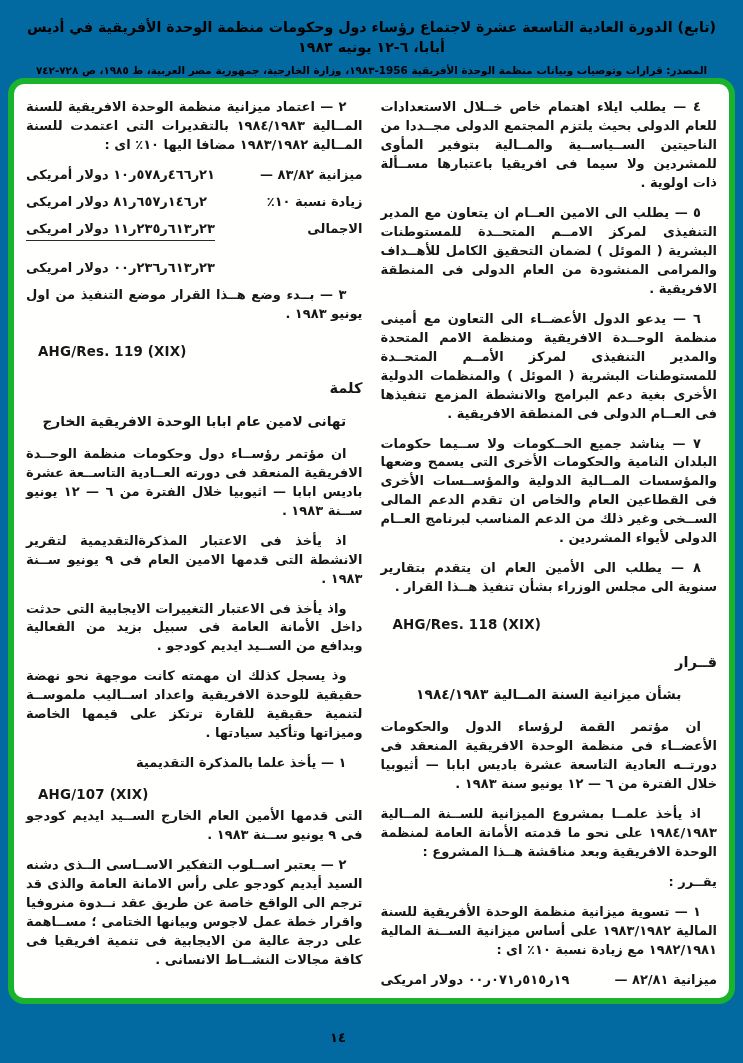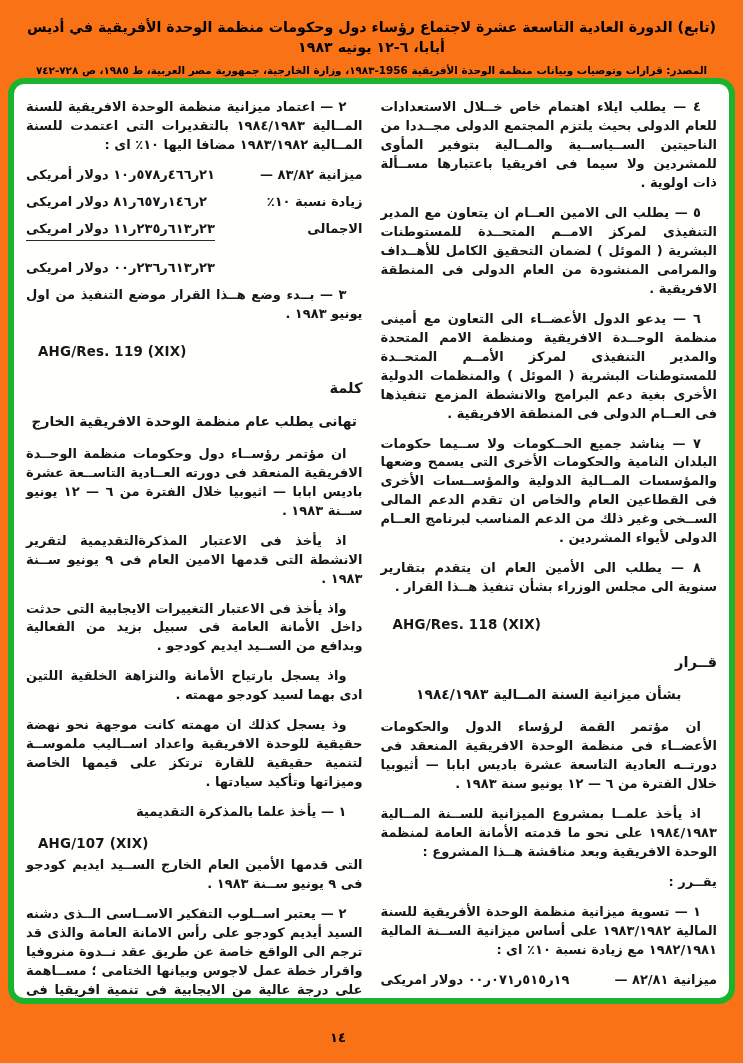--- a/index.html
+++ b/index.html
@@ -1,17 +1,17 @@
 <!DOCTYPE html>
 <html dir="rtl" lang="ar"><head>
 <meta charset="utf-8">
 <style>
   html,body{margin:0;padding:0;background:#ffffff;}
   body{width:743px;height:1063px;position:relative;font-family:"DejaVu Sans",sans-serif;color:#151515;overflow:hidden;}
-  .page{position:absolute;inset:0;background:#f97316;}
+  .page{position:absolute;inset:0;background:#0369a1;}
   .hdr{position:absolute;top:18px;left:0;width:743px;text-align:center;direction:rtl;}
   .hdr1{font-size:14.2px;font-weight:bold;color:#000;margin:0 14px;line-height:1.4;}
   .hdr2{font-size:10.4px;font-weight:bold;color:#000;margin:5px 30px 0;line-height:1.4;}
   .green-box{position:absolute;left:8px;top:78px;width:727px;height:926px;box-sizing:border-box;
     border:6px solid #1ab32e;border-radius:16px;background:#fffffe;padding:14px 12px 8px;overflow:hidden;}
   .cols{display:flex;direction:rtl;gap:18px;height:100%;}
   .col{flex:1 1 0;direction:rtl;text-align:justify;font-size:13px;line-height:1.46;font-weight:bold;color:#171717;}
   .para{margin:0 0 11px;text-indent:16px;}
   .flush{margin:0 0 11px;text-indent:0;}
   .cont{margin:0 0 11px;text-indent:0;}
@@ -73,25 +73,24 @@
           <div class="finrow">
             <span class="finlabel">الاجمالى</span>
             <span class="finamount rule">٢٣ر٦١٣ر٢٣٥ر١١ دولار امريكى</span>
           </div>
           <div class="finrow single">
             <span class="finamount">٢٣ر٦١٣ر٢٣٦ر٠٠ دولار امريكى</span>
           </div>
           <p class="para">٣ — بــدء وضع هــذا القرار موضع التنفيذ من اول يونيو ١٩٨٣ .</p>
           <div class="ref">AHG/Res. 119 (XIX)</div>
           <h3 class="heading">كلمة</h3>
-          <h4 class="subheading">تهانى يطلب عام منظمة الوحدة الافريقية الخارج</h4>
+          <h4 class="subheading">تهانى لامين عام ابابا الوحدة الافريقية الخارج</h4>
           <p class="para">ان مؤتمر رؤســاء دول وحكومات منظمة الوحــدة الافريقية المنعقد فى دورته العــادية التاســعة عشرة باديس ابابا — اثيوبيا خلال الفترة من ٦ — ١٢ يونيو ســنة ١٩٨٣ .</p>
           <p class="para">اذ يأخذ فى الاعتبار المذكرةالتقديمية لتقرير الانشطة التى قدمها الامين العام فى ٩ يونيو ســنة ١٩٨٣ .</p>
           <p class="para">واذ يأخذ فى الاعتبار التغييرات الايجابية التى حدثت داخل الأمانة العامة فى سبيل بزيد من الفعالية وبدافع من الســيد ايديم كودجو .</p>
-          <p class="para">واذ يسجل بارتياح الأمانة والنزاهة الخلقية اللتين ادى بهما لسيد كودجو مهمته .</p>
           <p class="para">وذ يسجل كذلك ان مهمته كانت موجهة نحو نهضة حقيقية للوحدة الافريقية واعداد اســاليب ملموســة لتنمية حقيقية للقارة ترتكز على قيمها الخاصة وميزاتها وتأكيد سيادتها .</p>
           <p class="para">١ — يأخذ علما بالمذكرة التقديمية</p>
           <div class="ref tight">AHG/107 (XIX)</div>
           <p class="cont">التى قدمها الأمين العام الخارج الســيد ايديم كودجو فى ٩ يونيو ســنة ١٩٨٣ .</p>
           <p class="para">٢ — يعتبر اســلوب التفكير الاســاسى الــذى دشنه السيد أيديم كودجو على رأس الامانة العامة والذى قد ترجم الى الواقع خاصة عن طريق عقد نــدوة منروفيا واقرار خطة عمل لاجوس وبيانها الختامى ؛ مســاهمة على درجة عالية من الايجابية فى تنمية افريقيا فى كافة مجالات النشــاط الانسانى .</p>
         </div>
     </div>
   </div>
 
   <div class="page-num">١٤</div>

